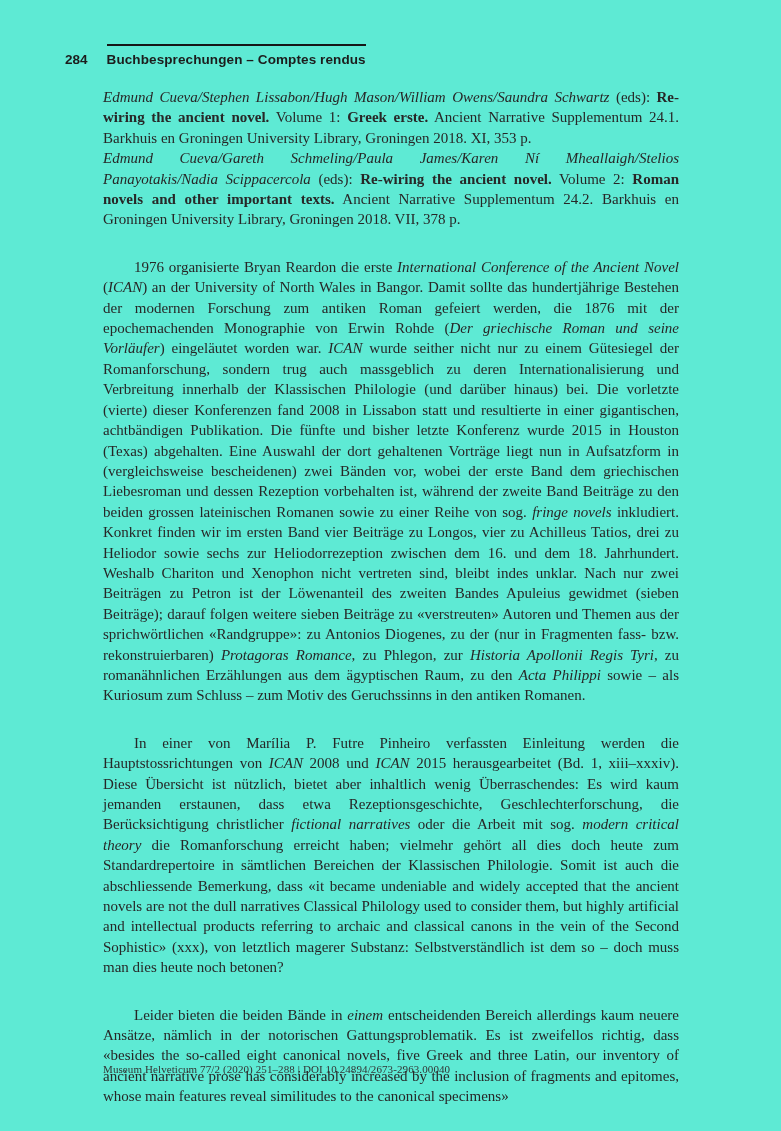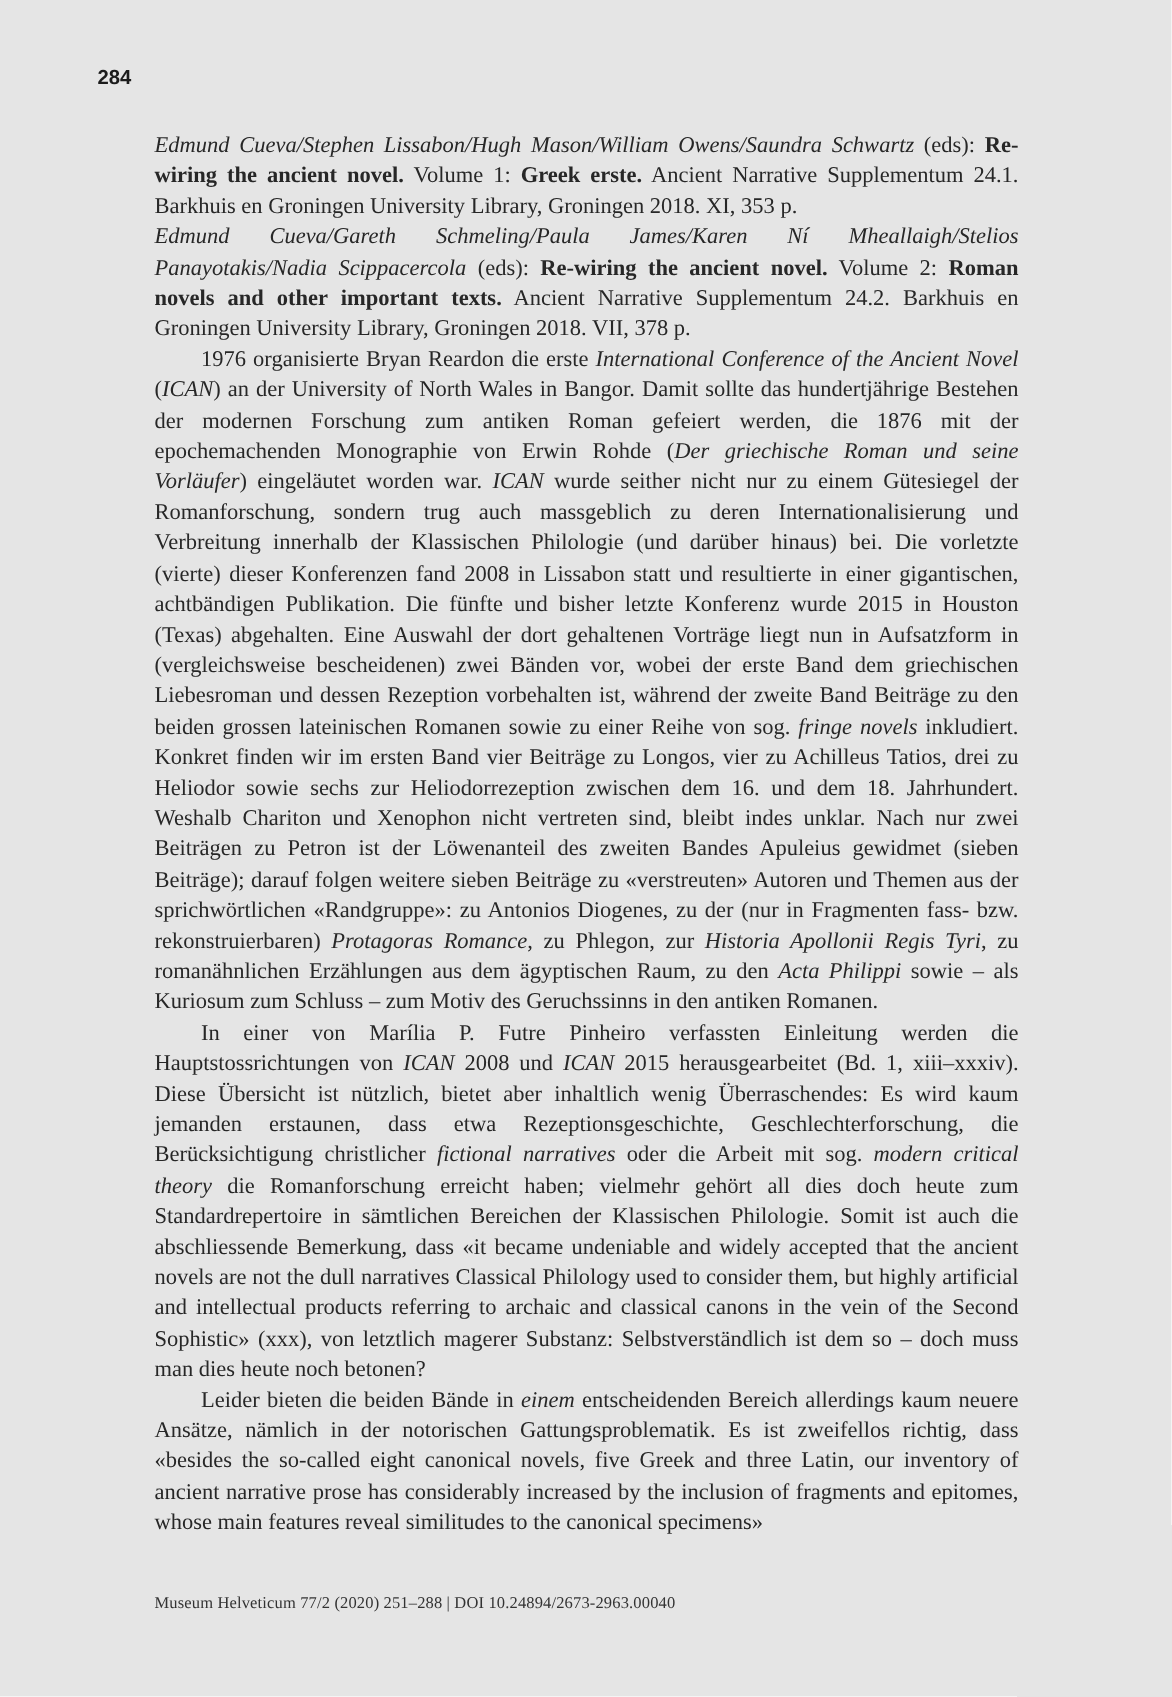--- a/index.html
+++ b/index.html
@@ -1,19 +1,19 @@
 <!DOCTYPE html>
 <html lang="de"><head>
 <meta charset="utf-8">
 <style>
   html,body{margin:0;padding:0;background:#ffffff;}
   .page{
     position:relative;
     width:781px;height:1131px;
-    background:#e5e5e5;
+    background:#5eead4;
     font-family:"Liberation Serif", serif;
     color:#242424;
     overflow:hidden;
   }
   .header{
     position:absolute;top:44px;left:65px;right:103px;
     font-family:"Liberation Sans", sans-serif;
     font-weight:bold;
     font-size:13.5px;
     color:#1c1c1c;
@@ -30,38 +30,39 @@
   .body-text{
     position:absolute;
     top:87px;left:103px;width:576px;
     font-size:15px;
     line-height:20.4px;
     text-align:justify;
     color:#272727;
     hyphens:auto;
   }
   .para{margin:0;}
-  .para.indent{text-indent:31px;}
+  .para.indent{text-indent:31px;margin-top:27px;}
   .italic{font-style:italic;}
   .bold{font-weight:bold;}
   .footer{
     position:absolute;
     top:1063px;left:103px;
     font-size:11px;
     color:#333333;
     letter-spacing:.1px;
   }
 </style>
 </head>
 <body>
 
 <div class="page">
 
   <div class="header">
     <span class="page-num">284</span>
+    <span class="header-title">Buchbesprechungen – Comptes rendus</span>
   </div>
 
   <div class="body-text">
       <p class="para"><span class="italic">Edmund Cueva/Stephen Lissabon/Hugh Mason/William Owens/Saundra Schwartz</span><span> (eds): </span><span class="bold">Re-wiring the ancient novel.</span><span> Volume 1: </span><span class="bold">Greek erste.</span><span> Ancient Narrative Supplementum 24.1. Barkhuis en Groningen University Library, Groningen 2018. XI, 353 p.</span></p>
       <p class="para"><span class="italic">Edmund Cueva/Gareth Schmeling/Paula James/Karen Ní Mheallaigh/Stelios Panayotakis/Nadia Scippacercola</span><span> (eds): </span><span class="bold">Re-wiring the ancient novel.</span><span> Volume 2: </span><span class="bold">Roman novels and other important texts.</span><span> Ancient Narrative Supplementum 24.2. Barkhuis en Groningen University Library, Groningen 2018. VII, 378 p.</span></p>
       <p class="para indent"><span>1976 organisierte Bryan Reardon die erste </span><span class="italic">International Conference of the Ancient Novel</span><span> (</span><span class="italic">ICAN</span><span>) an der University of North Wales in Bangor. Damit sollte das hundertjährige Bestehen der modernen Forschung zum antiken Roman gefeiert werden, die 1876 mit der epochemachenden Monographie von Erwin Rohde (</span><span class="italic">Der griechische Roman und seine Vorläufer</span><span>) eingeläutet worden war. </span><span class="italic">ICAN</span><span> wurde seither nicht nur zu einem Gütesiegel der Romanforschung, sondern trug auch massgeblich zu deren Internationalisierung und Verbreitung innerhalb der Klassischen Philologie (und darüber hinaus) bei. Die vorletzte (vierte) dieser Konferenzen fand 2008 in Lissabon statt und resultierte in einer gigantischen, achtbändigen Publikation. Die fünfte und bisher letzte Konferenz wurde 2015 in Houston (Texas) abgehalten. Eine Auswahl der dort gehaltenen Vorträge liegt nun in Aufsatzform in (vergleichsweise bescheidenen) zwei Bänden vor, wobei der erste Band dem griechischen Liebesroman und dessen Rezeption vorbehalten ist, während der zweite Band Beiträge zu den beiden grossen lateinischen Romanen sowie zu einer Reihe von sog. </span><span class="italic">fringe novels</span><span> inkludiert. Konkret finden wir im ersten Band vier Beiträge zu Longos, vier zu Achilleus Tatios, drei zu Heliodor sowie sechs zur Heliodorrezeption zwischen dem 16. und dem 18. Jahrhundert. Weshalb Chariton und Xenophon nicht vertreten sind, bleibt indes unklar. Nach nur zwei Beiträgen zu Petron ist der Löwenanteil des zweiten Bandes Apuleius gewidmet (sieben Beiträge); darauf folgen weitere sieben Beiträge zu «verstreuten» Autoren und Themen aus der sprichwörtlichen «Randgruppe»: zu Antonios Diogenes, zu der (nur in Fragmenten fass- bzw. rekonstruierbaren) </span><span class="italic">Protagoras Romance</span><span>, zu Phlegon, zur </span><span class="italic">Historia Apollonii Regis Tyri</span><span>, zu romanähnlichen Erzählungen aus dem ägyptischen Raum, zu den </span><span class="italic">Acta Philippi</span><span> sowie – als Kuriosum zum Schluss – zum Motiv des Geruchssinns in den antiken Romanen.</span></p>
       <p class="para indent"><span>In einer von Marília P. Futre Pinheiro verfassten Einleitung werden die Hauptstossrichtungen von </span><span class="italic">ICAN</span><span> 2008 und </span><span class="italic">ICAN</span><span> 2015 herausgearbeitet (Bd. 1, xiii–xxxiv). Diese Übersicht ist nützlich, bietet aber inhaltlich wenig Überraschendes: Es wird kaum jemanden erstaunen, dass etwa Rezeptionsgeschichte, Geschlechterforschung, die Berücksichtigung christlicher </span><span class="italic">fictional narratives</span><span> oder die Arbeit mit sog. </span><span class="italic">modern critical theory</span><span> die Romanforschung erreicht haben; vielmehr gehört all dies doch heute zum Standardrepertoire in sämtlichen Bereichen der Klassischen Philologie. Somit ist auch die abschliessende Bemerkung, dass «it became undeniable and widely accepted that the ancient novels are not the dull narratives Classical Philology used to consider them, but highly artificial and intellectual products referring to archaic and classical canons in the vein of the Second Sophistic» (xxx), von letztlich magerer Substanz: Selbstverständlich ist dem so – doch muss man dies heute noch betonen?</span></p>
       <p class="para indent"><span>Leider bieten die beiden Bände in </span><span class="italic">einem</span><span> entscheidenden Bereich allerdings kaum neuere Ansätze, nämlich in der notorischen Gattungsproblematik. Es ist zweifellos richtig, dass «besides the so-called eight canonical novels, five Greek and three Latin, our inventory of ancient narrative prose has considerably increased by the inclusion of fragments and epitomes, whose main features reveal similitudes to the canonical specimens»</span></p>
     </div>
 

